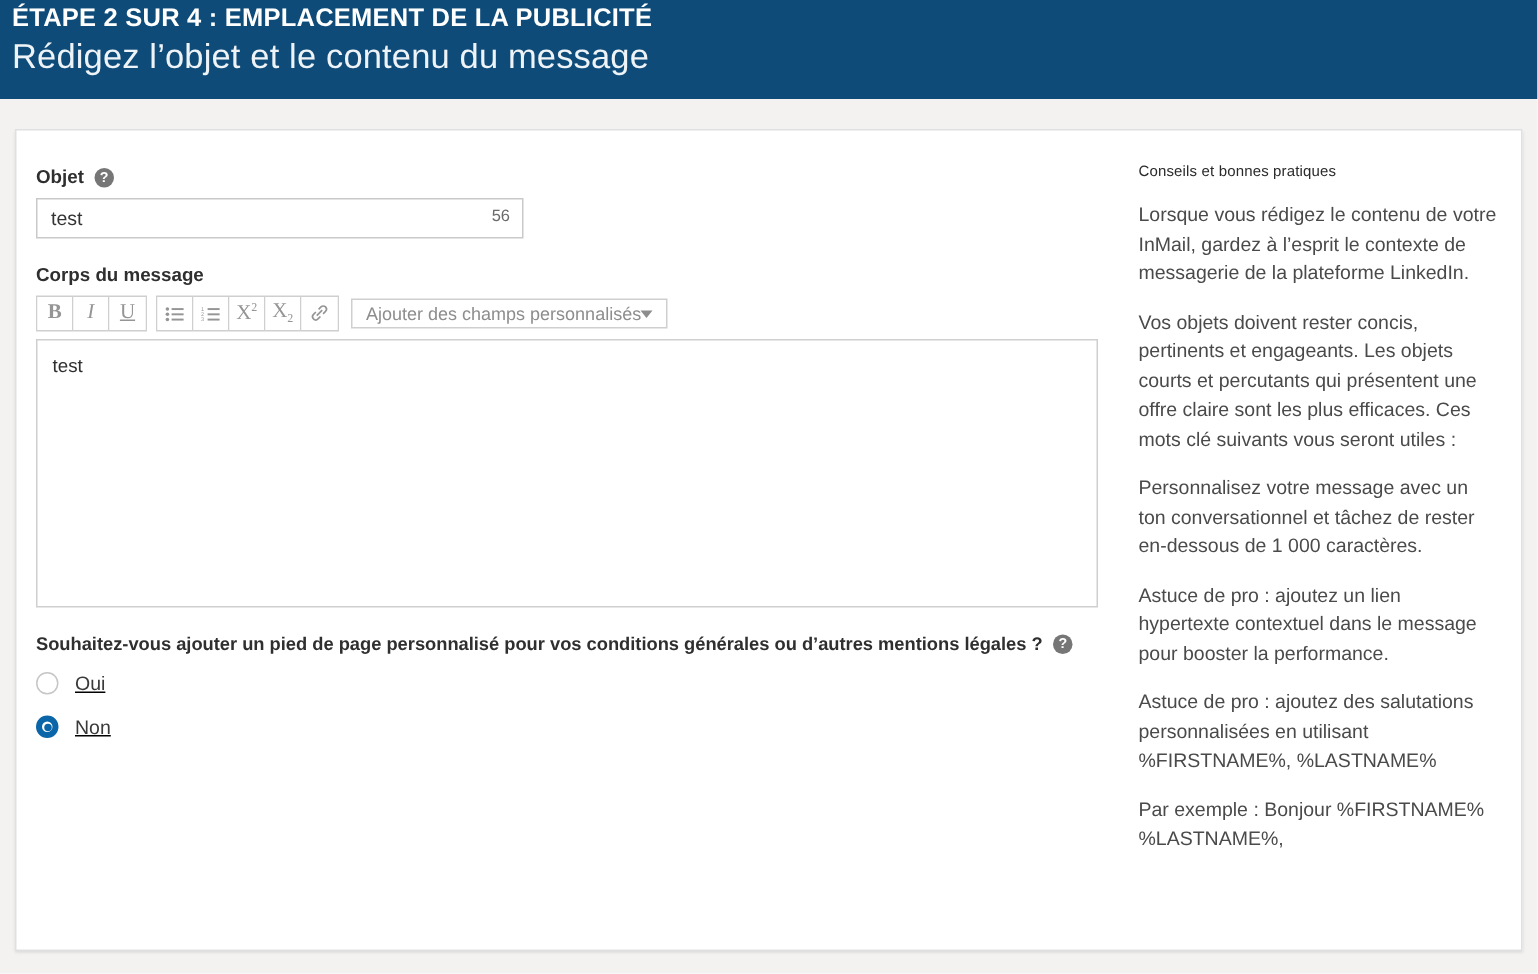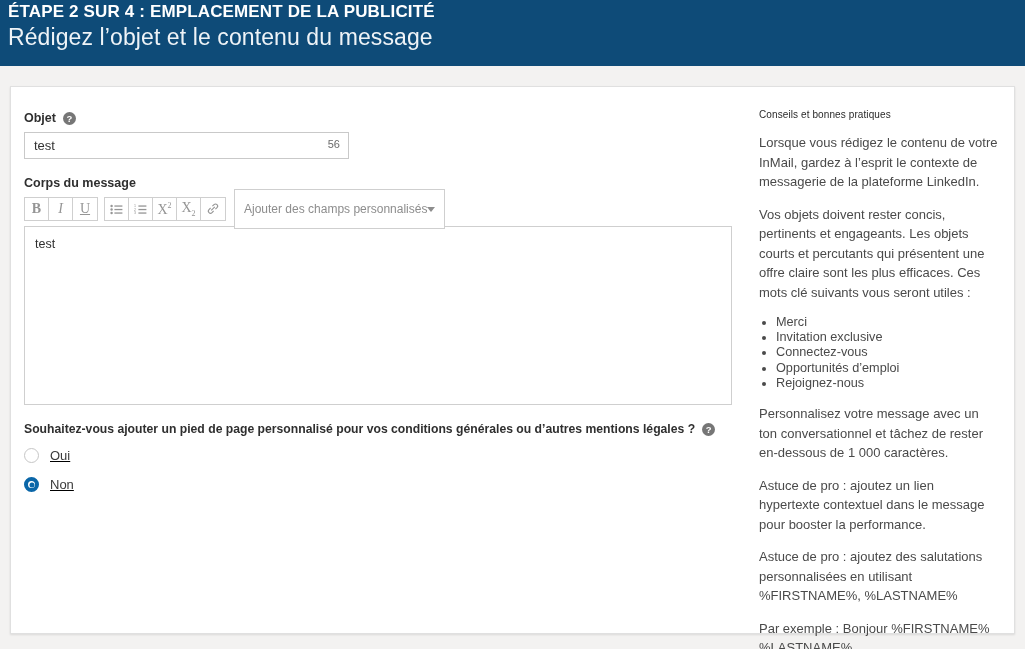--- a/index.html
+++ b/index.html
@@ -144,21 +144,21 @@
     line-height: 1;
   }
   .tb-btn:last-child { border-right: none; }
   .tb-btn.bold { font-weight: bold; font-family: "Liberation Serif", serif; }
   .tb-btn.italic { font-style: italic; font-family: "Liberation Serif", serif; }
   .tb-btn.underline { text-decoration: underline; font-family: "Liberation Serif", serif; }
   .tb-btn .sup { font-size: 8px; vertical-align: super; }
   .tb-btn .sub { font-size: 8px; vertical-align: sub; }
   .tb-btn svg { display: block; }
   .custom-fields-btn {
-    height: 40px;
+    height: 20px;
     border: 1px solid #cfcfcf;
     background: #ffffff;
     color: #8d8d8d;
     font-family: "Liberation Sans", sans-serif;
     font-size: 12px;
     padding: 0 9px;
     display: flex;
     align-items: center;
     gap: 0;
     cursor: pointer;
@@ -357,27 +357,20 @@
         <span class="radio-label">Non</span>
       </div>
     </div>
 
   </div>
 
   <div class="side-col">
     <h2 class="side-title">Conseils et bonnes pratiques</h2>
     <p class="side-p">Lorsque vous rédigez le contenu de votre InMail, gardez à l’esprit le contexte de messagerie de la plateforme LinkedIn.</p>
     <p class="side-p">Vos objets doivent rester concis, pertinents et engageants. Les objets courts et percutants qui présentent une offre claire sont les plus efficaces. Ces mots clé suivants vous seront utiles :</p>
-    <ul class="side-list">
-      <li>Merci</li>
-      <li>Invitation exclusive</li>
-      <li>Connectez-vous</li>
-      <li>Opportunités d’emploi</li>
-      <li>Rejoignez-nous</li>
-    </ul>
     <p class="side-p">Personnalisez votre message avec un ton conversationnel et tâchez de rester en-dessous de 1 000 caractères.</p>
     <p class="side-p">Astuce de pro : ajoutez un lien hypertexte contextuel dans le message pour booster la performance.</p>
     <p class="side-p">Astuce de pro : ajoutez des salutations personnalisées en utilisant %FIRSTNAME%, %LASTNAME%</p>
     <p class="side-p">Par exemple : Bonjour %FIRSTNAME% %LASTNAME%,</p>
 
   </div>
 
 </div>
 
 </body></html>

